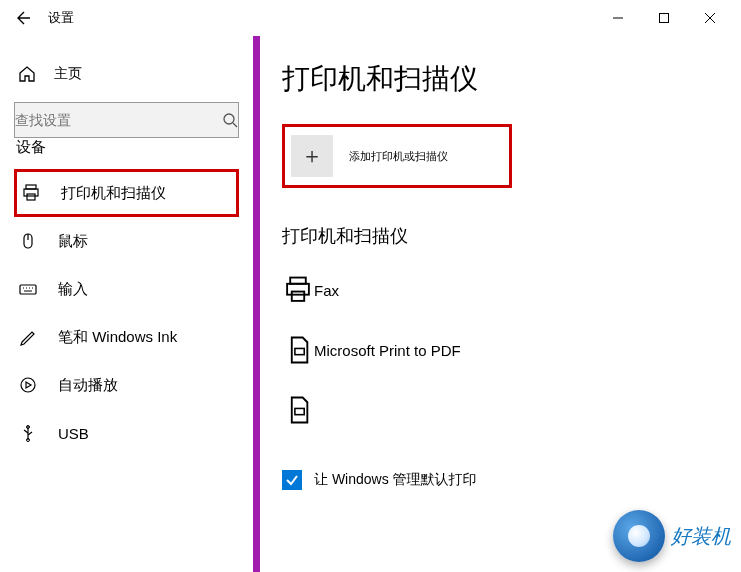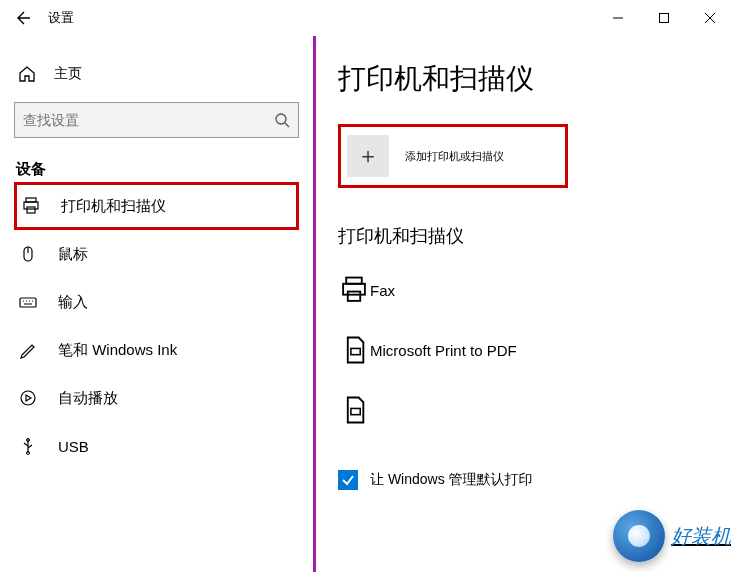--- a/index.html
+++ b/index.html
@@ -36,55 +36,54 @@
   .win-controls .ctrl {
     width: 46px; height: 32px;
     display: flex; align-items: center; justify-content: center;
     cursor: pointer;
   }
   .layout {
     display: flex;
     height: calc(100% - 36px);
   }
   .sidebar {
-    width: 316px;
+    width: 260px;
     padding: 18px 14px 0 14px;
-    border-right: 3px solid #a21caf;
+    border-right: 7px solid #a21caf;
     overflow-y: auto;
   }
   .home-row {
     display: flex;
     align-items: center;
     height: 40px;
     gap: 18px;
     padding-left: 4px;
     cursor: pointer;
     margin-bottom: 8px;
   }
   .search-box {
     display: flex;
     align-items: center;
     border: 1px solid #999;
     background: #f2f2f2;
     height: 36px;
-    padding: 0 8px;
-    margin-bottom: 22px;
+    padding: 0 0;
   }
   .search-box input {
     flex: 1;
     border: none;
     background: transparent;
     font-size: 14px;
     outline: none;
     color: #555;
   }
   .section-title {
-    font-weight: bold;
+    font-weight: normal;
     font-size: 15px;
-    margin-bottom: 3px;
+    margin-bottom: 12px;
     padding-left: 2px;
   }
   .nav-item {
     display: flex;
     align-items: center;
     height: 48px;
     gap: 20px;
     padding-left: 4px;
     cursor: pointer;
   }
@@ -160,21 +159,20 @@
   }
   .checkbox-row .cb svg { stroke: #fff; }
   .watermark {
     position: absolute;
     right: 10px;
     bottom: 10px;
     display: flex;
     align-items: center;
     gap: 6px;
     pointer-events: none;
-    text-decoration: underline;
   }
   .watermark .circle {
     width: 52px; height: 52px;
     border-radius: 50%;
     background: radial-gradient(circle at 35% 35%, #5aa6e6, #0a4f9e);
     display:flex;align-items:center;justify-content:center;
     box-shadow: 0 4px 10px rgba(0,0,0,.3);
   }
   .watermark .circle .inner {
     width: 22px; height: 22px; border-radius: 50%;

